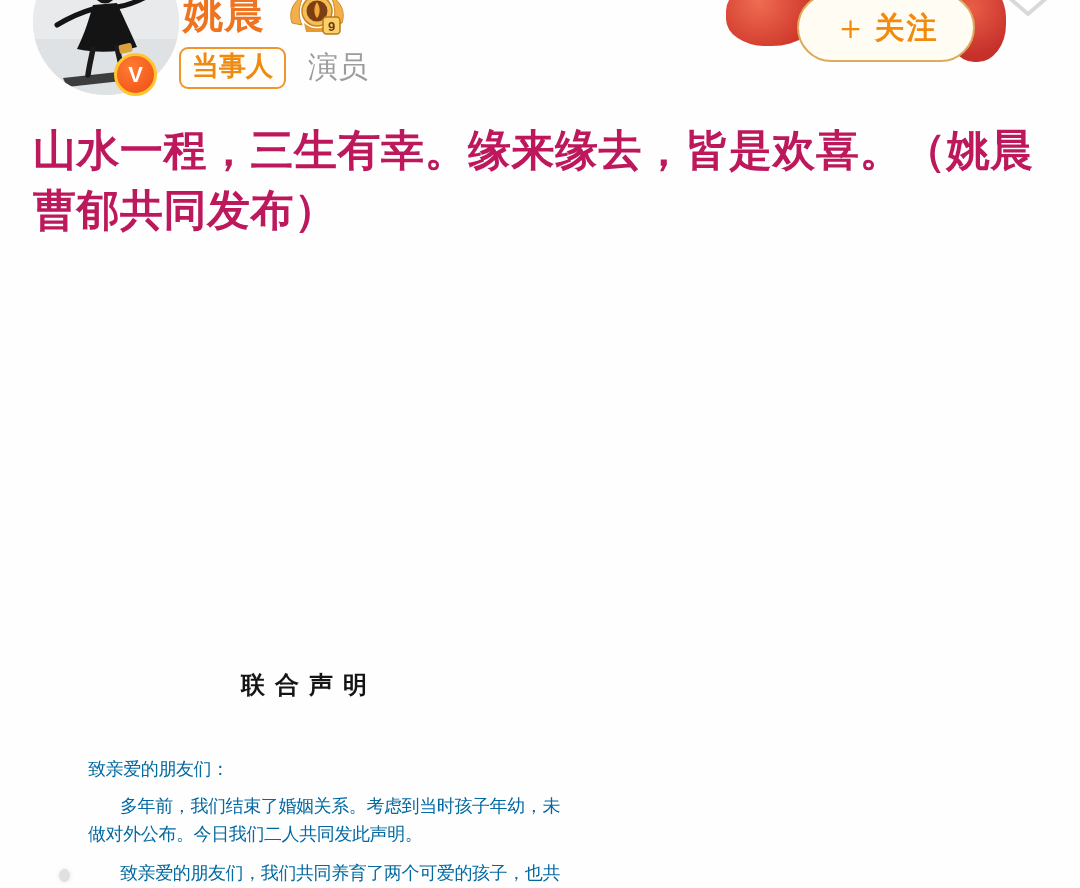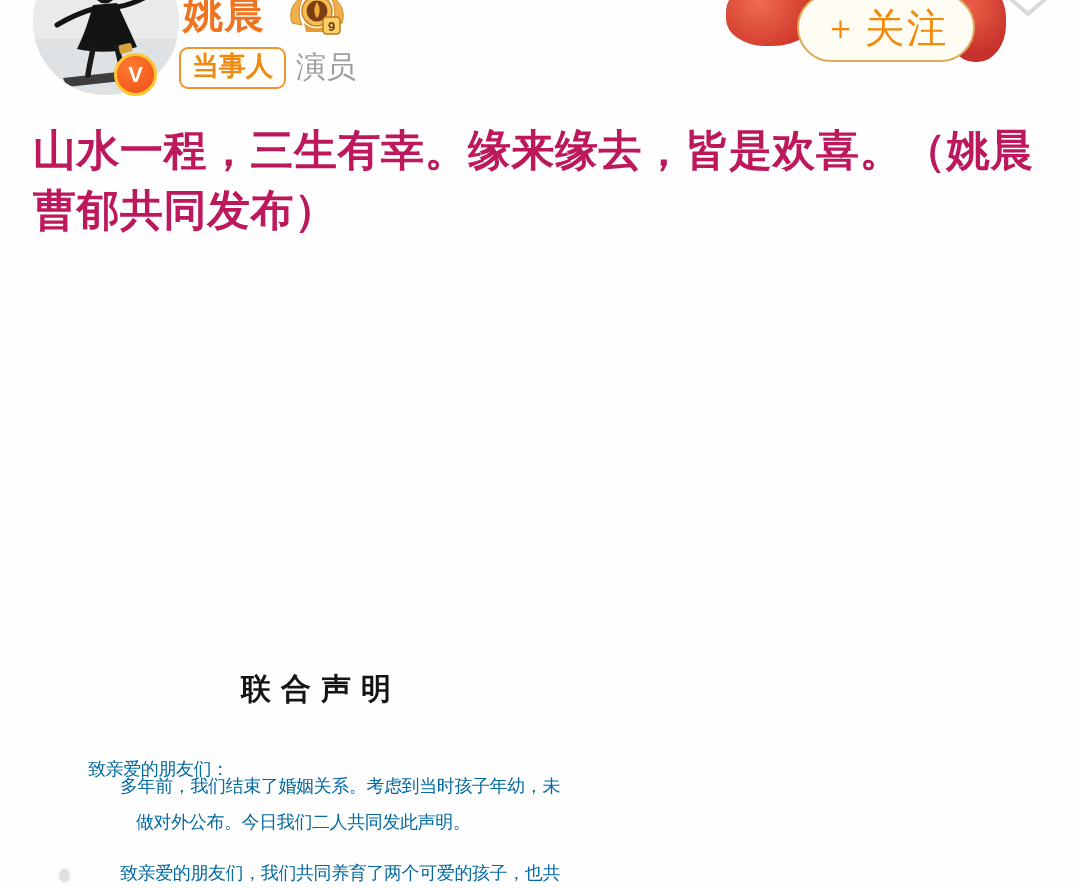--- a/index.html
+++ b/index.html
@@ -18,21 +18,21 @@
     border:3px solid #ffc62e;box-sizing:border-box;
     display:flex;align-items:center;justify-content:center;
     color:#fff;font-weight:bold;font-size:22px;line-height:1;
   }
   .username{
     position:absolute;left:183px;top:-14px;
     color:#ee7420;font-size:40px;font-weight:600;letter-spacing:1px;white-space:nowrap;
   }
   .vip-badge{position:absolute;left:286px;top:-7px;width:62px;height:46px;}
   .meta-row{
-    position:absolute;left:179px;top:47px;display:flex;align-items:center;gap:10px;
+    position:absolute;left:179px;top:47px;display:flex;align-items:center;gap:22px;
   }
   .role-badge{
     color:#ef8a10;border:2px solid #f0952e;border-radius:9px;background:#fffefa;
     font-size:27px;font-weight:600;padding:1px 11px 3px;line-height:1.25;white-space:nowrap;
   }
   .meta-text{color:#9c9c9c;font-size:30px;font-weight:500;white-space:nowrap;}
   .red-decor{position:absolute;z-index:1;}
   .red-decor.left{
     left:726px;top:-18px;width:94px;height:64px;border-radius:48% 52% 55% 45%;
     background:radial-gradient(circle at 35% 30%,#ef6d52,#d0382b 70%);
@@ -41,33 +41,33 @@
     left:946px;top:-16px;width:60px;height:78px;border-radius:55% 45% 50% 50%;
     background:radial-gradient(circle at 40% 30%,#ea5f47,#c5302a 75%);
   }
   .follow-btn{
     position:absolute;left:797px;top:-7px;width:178px;height:69px;z-index:2;
     border-radius:35px;border:2px solid #dcab5e;background:#fffdf3;box-sizing:border-box;
     display:flex;align-items:center;justify-content:center;gap:7px;
     color:#f28a0d;cursor:pointer;font-family:"Liberation Sans",sans-serif;
   }
   .follow-btn .plus{font-size:34px;font-weight:400;line-height:1;margin-top:-2px;}
-  .follow-btn .label{font-size:40px;font-weight:400;letter-spacing:2px;line-height:1;}
+  .follow-btn .label{font-size:30px;font-weight:700;letter-spacing:2px;line-height:1;}
   .chevron{position:absolute;left:1002px;top:-3px;}
   
   .post-text{
     position:absolute;left:33px;top:120px;width:1016px;
     color:#be185d;font-size:43px;font-weight:700;line-height:60px;letter-spacing:0.5px;
   }
   
   .statement{position:absolute;left:0;top:320px;width:1080px;height:568px;}
   .stmt-title{
     position:absolute;left:241px;top:349px;
     font-family:"DejaVu Serif","Liberation Serif",serif;
-    font-size:30px;font-weight:700;letter-spacing:10px;color:#141414;white-space:nowrap;
+    font-size:24px;font-weight:700;letter-spacing:10px;color:#141414;white-space:nowrap;
   }
   .stmt-line{
     position:absolute;font-family:"DejaVu Serif","Liberation Serif",serif;
     font-size:18px;font-weight:500;color:#0369a1;letter-spacing:-0.4px;white-space:nowrap;
   }
   .watermark{
     position:absolute;border-radius:50%;background:rgba(140,140,140,0.18);
     box-shadow:0 0 4px rgba(140,140,140,0.18);
   }
   .watermark.small{left:59px;top:549px;width:11px;height:13px;background:rgba(120,120,120,0.22);}
@@ -125,22 +125,22 @@
     <polyline points="4,-2 26,17 48,-2" fill="#ffffff" stroke="#d9d9d9" stroke-width="4" stroke-linejoin="round" stroke-linecap="round"></polyline>
   </svg>
 
   <div class="post-text">山水一程，三生有幸。缘来缘去，皆是欢喜。（姚晨曹郁共同发布）</div>
 
   <div class="statement">
 
     <div class="stmt-title">联合声明</div>
 
     <div class="stmt-line" style="left:88px;top:437px;">致亲爱的朋友们：</div>
-    <div class="stmt-line" style="left:120px;top:454px;">多年前，我们结束了婚姻关系。考虑到当时孩子年幼，未</div>
-    <div class="stmt-line" style="left:88px;top:490px;margin-left:48px;">做对外公布。今日我们二人共同发此声明。</div>
+    <div class="stmt-line" style="left:120px;top:474px;">多年前，我们结束了婚姻关系。考虑到当时孩子年幼，未</div>
+    <div class="stmt-line" style="left:88px;top:502px;">做对外公布。今日我们二人共同发此声明。</div>
     <div class="stmt-line" style="left:120px;top:541px;">致亲爱的朋友们，我们共同养育了两个可爱的孩子，也共</div>
     <div class="stmt-line" style="left:88px;top:567px;">同创建了致力于艺术电影的影视公司。</div>
 
     <div class="watermark small"></div>
 
   </div>
 
 </div>
 
 </body></html>

